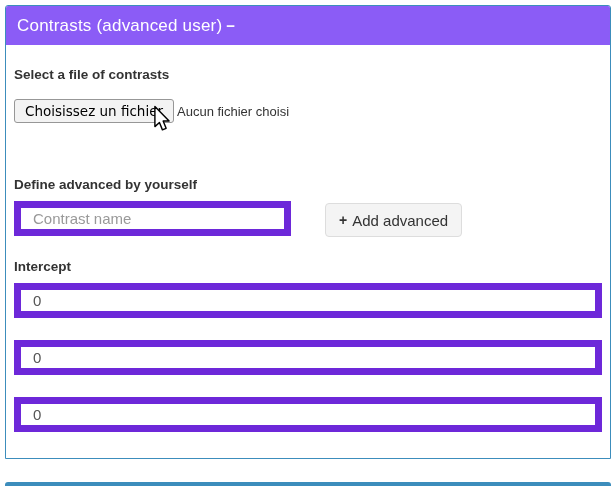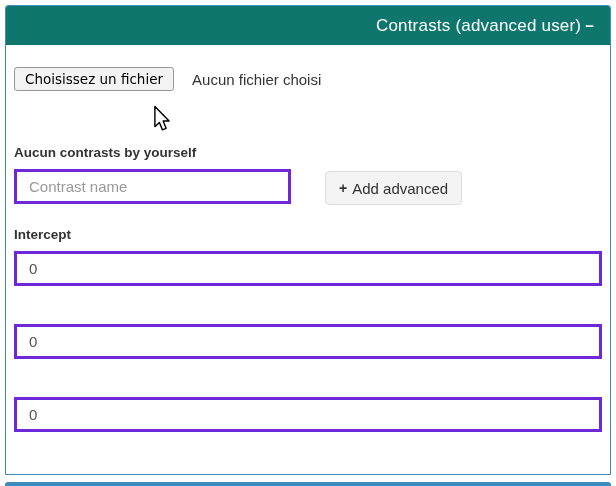--- a/index.html
+++ b/index.html
@@ -10,24 +10,24 @@
     position:relative;
   }
   .box {
     position:absolute; left:5px; top:5px; width:606px;
     box-sizing:border-box;
     border:1px solid #3c8dbc;
     border-radius:3px 3px 0 0;
     background:#fff;
   }
   .box-header {
-    background:#0f766e;
+    background:#8b5cf6;
     color:#fff;
     height:39px;
-    display:flex; align-items:center; justify-content:flex-end;
+    display:flex; align-items:center; justify-content:flex-start;
     padding:0 12px 0 11px;
     border-radius:2px 2px 0 0;
   }
   .box-title { font-size:17px; letter-spacing:0.2px; }
   .collapse-btn {
     color:#fff; font-weight:700; font-size:15px; line-height:1;
     background:none; border:none; cursor:pointer; padding:2px 4px;
   }
   .box-body { padding:22px 8px 4px 8px; background:#fff; }
 
@@ -39,46 +39,46 @@
 
   .file-row { display:flex; align-items:center; margin-bottom:54px; position:relative; }
   .file-btn {
     font-family:"DejaVu Sans", sans-serif;
     font-size:13.5px; color:#000;
     background:#f3f3f3;
     border:1px solid #979797; border-radius:3px;
     height:24px; padding:2px 10px; box-sizing:border-box;
     cursor:pointer; white-space:nowrap;
   }
-  .file-status { margin-left:18px; font-size:15px; color:#333; }
+  .file-status { margin-left:3px; font-size:13px; color:#333; }
 
   .define-row { display:flex; align-items:flex-start; margin-bottom:22px; }
   .text-input {
     box-sizing:border-box;
-    border:3px solid #6d28d9; border-radius:0;
+    border:7px solid #6d28d9; border-radius:0;
     height:35px; padding:6px 12px;
     font-family:"Liberation Sans", sans-serif;
     font-size:15px; color:#555;
     background:#fff;
   }
   .text-input::placeholder { color:#999; opacity:1; }
   .name-input { width:277px; }
   .add-btn {
     margin-left:34px; margin-top:2px;
     height:34px; padding:0 13px;
     background:#f4f4f4;
     border:1px solid #ddd; border-radius:4px;
     font-family:"Liberation Sans", sans-serif;
     font-size:15px; color:#333;
     display:flex; align-items:center; gap:5px;
     cursor:pointer;
   }
   .plus-icon { font-weight:900; font-size:14px; line-height:1; }
 
-  .form-group { margin-bottom:38px; }
+  .form-group { margin-bottom:22px; }
   .coef-input { width:100%; display:block; }
 
   .next-box-header {
     position:absolute; left:5px; top:482px; width:606px; height:8px;
     background:#3c8dbc; border-radius:3px 3px 0 0;
   }
 
   .cursor {
     position:absolute; left:153px; top:105px;
     width:18px; height:27px; pointer-events:none; z-index:10;
@@ -88,27 +88,28 @@
 <body>
 
 <div class="box">
   <div class="box-header">
     <span class="box-title">Contrasts (advanced user)</span>
     <button class="collapse-btn">−</button>
   </div>
 
   <div class="box-body">
 
+    <label class="control-label file-label">Select a file of contrasts</label>
 
     <div class="file-row">
       <button class="file-btn">Choisissez un fichier</button>
       <span class="file-status">Aucun fichier choisi</span>
     </div>
 
-    <label class="control-label">Aucun contrasts by yourself</label>
+    <label class="control-label">Define advanced by yourself</label>
 
     <div class="define-row">
       <input class="text-input name-input" type="text" placeholder="Contrast name" style="">
       <button class="add-btn">
         <span class="plus-icon">+</span>
         <span>Add advanced</span>
       </button>
     </div>
 
     <div class="form-group">

